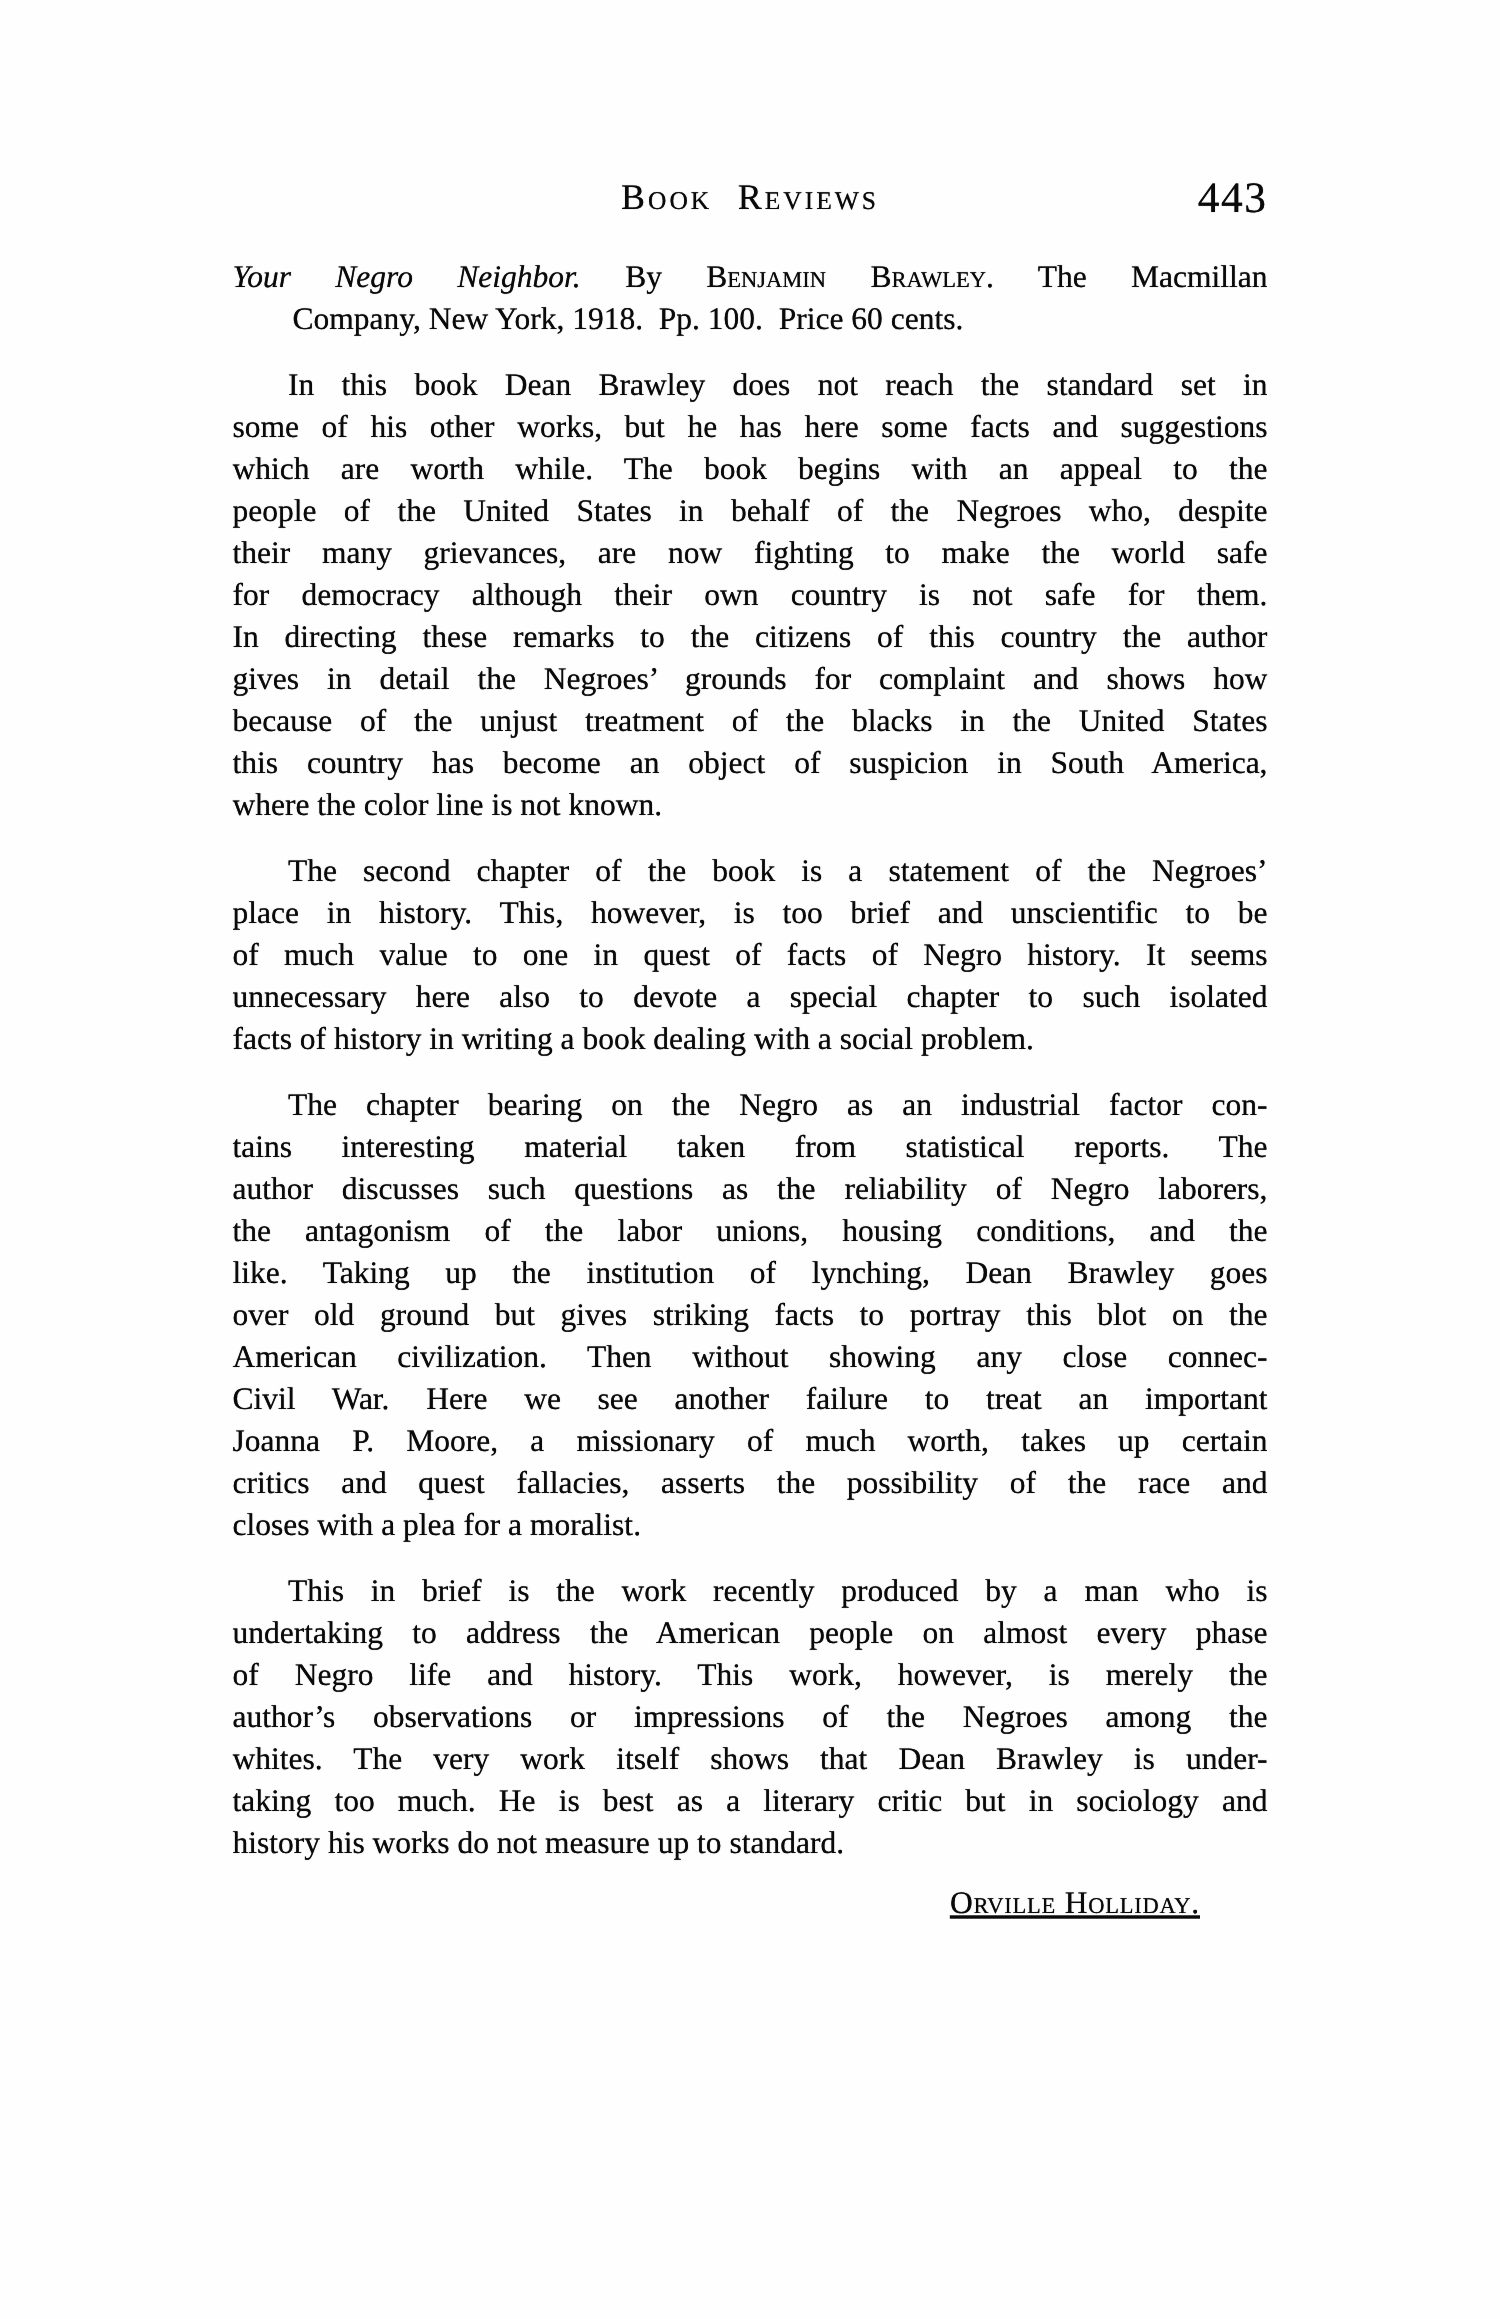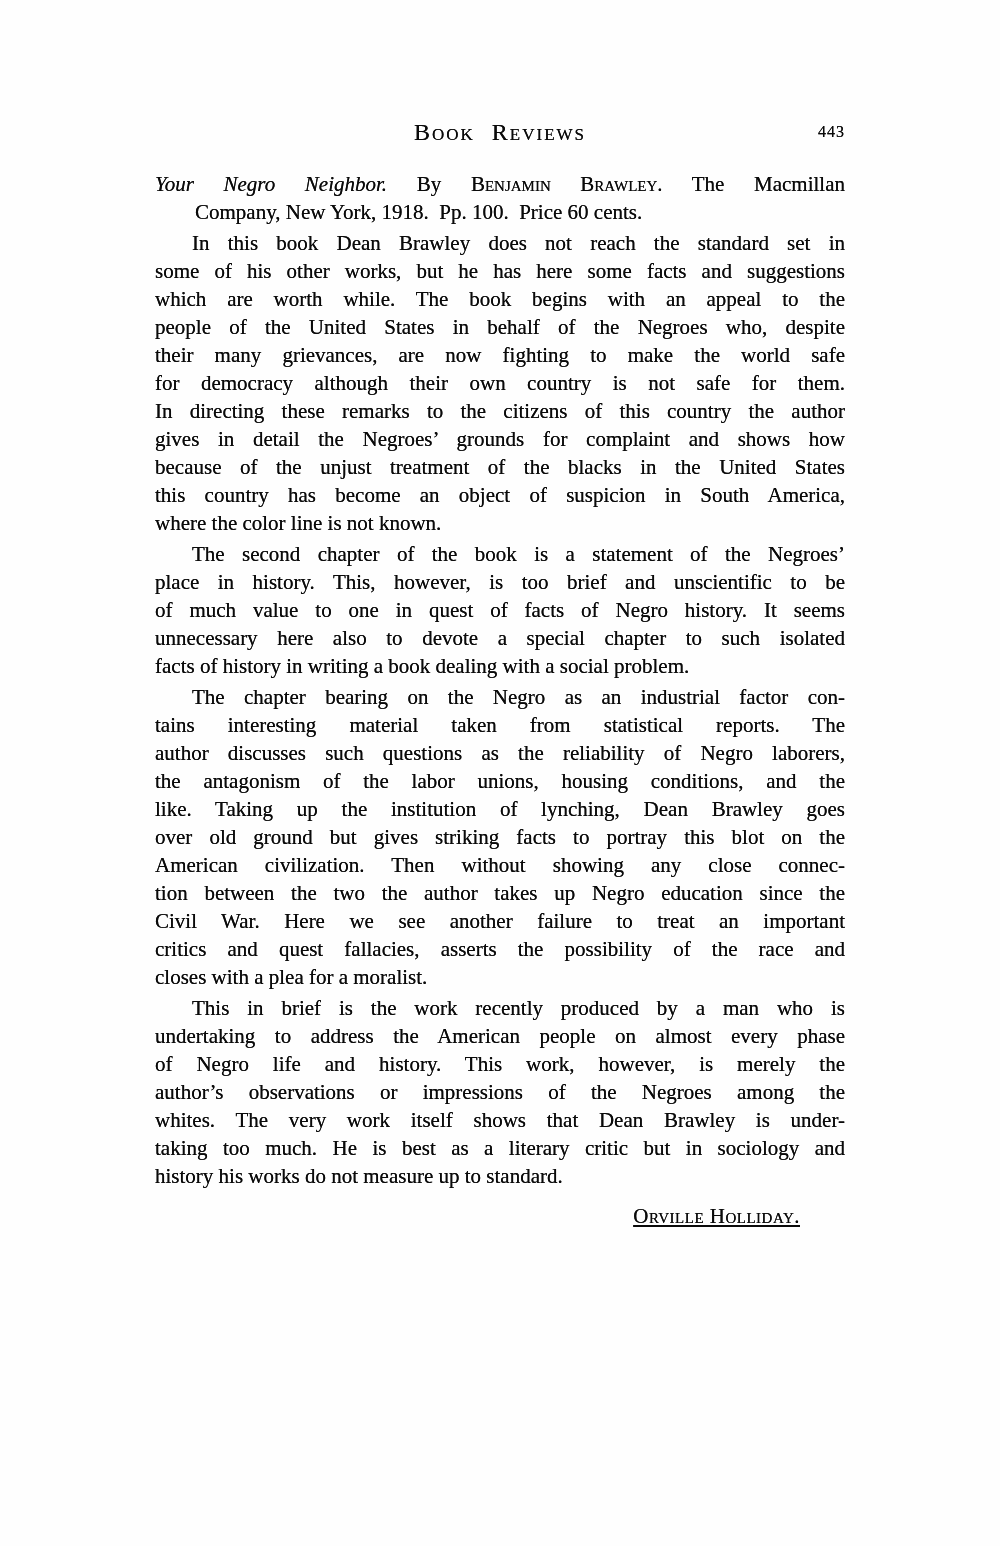--- a/index.html
+++ b/index.html
@@ -29,21 +29,21 @@
     font-variant: small-caps;
     font-size: 24px;
     letter-spacing: 2px;
     word-spacing: 9px;
     line-height: 28px;
   }
   .page-number {
     position: absolute;
     right: 0;
     top: 0;
-    font-size: 16px;
+    font-size: 29px;
     line-height: 28px;
     letter-spacing: 1px;
   }
   .content {
     position: absolute;
     left: 155px;
     top: 170px;
     width: 690px;
     font-size: 21px;
     line-height: 28px;
@@ -56,21 +56,21 @@
     overflow: hidden;
   }
   .line.last {
     text-align-last: left;
     white-space: pre-wrap;
   }
   .citation { margin-bottom: 2px; }
   .citation .hang-indent { padding-left: 40px; }
   .italic { font-style: italic; }
   .sc { font-variant: small-caps; }
-  .para { margin-top: 3px; }
+  .para { margin-top: 16px; }
   .para .line:first-child { text-indent: 37px; }
   .signature-row {
     margin-top: 12px;
     text-align: right;
     padding-right: 45px;
     height: 28px;
   }
   .signature-row .sc { letter-spacing: 0.5px; text-decoration: underline; }
 </style>
 </head>
@@ -113,22 +113,22 @@
       </div>
 
     <div class="para">
         <div class="line">The chapter bearing on the Negro as an industrial factor con-</div>
         <div class="line">tains interesting material taken from statistical reports.  The</div>
         <div class="line">author discusses such questions as the reliability of Negro laborers,</div>
         <div class="line">the antagonism of the labor unions, housing conditions, and the</div>
         <div class="line">like.  Taking up the institution of lynching, Dean Brawley goes</div>
         <div class="line">over old ground but gives striking facts to portray this blot on the</div>
         <div class="line">American civilization.  Then without showing any close connec-</div>
-        <div class="line">tion between the two the author takes up Negro education since the</div>
         <div class="line">Civil War.  Here we see another failure to treat an important</div>
+        <div class="line">Joanna P. Moore, a missionary of much worth, takes up certain</div>
         <div class="line">critics and quest fallacies, asserts the possibility of the race and</div>
         <div class="line last">closes with a plea for a moralist.</div>
       </div>
 
     <div class="para">
         <div class="line">This in brief is the work recently produced by a man who is</div>
         <div class="line">undertaking to address the American people on almost every phase</div>
         <div class="line">of Negro life and history.  This work, however, is merely the</div>
         <div class="line">author’s observations or impressions of the Negroes among the</div>
         <div class="line">whites.  The very work itself shows that Dean Brawley is under-</div>

